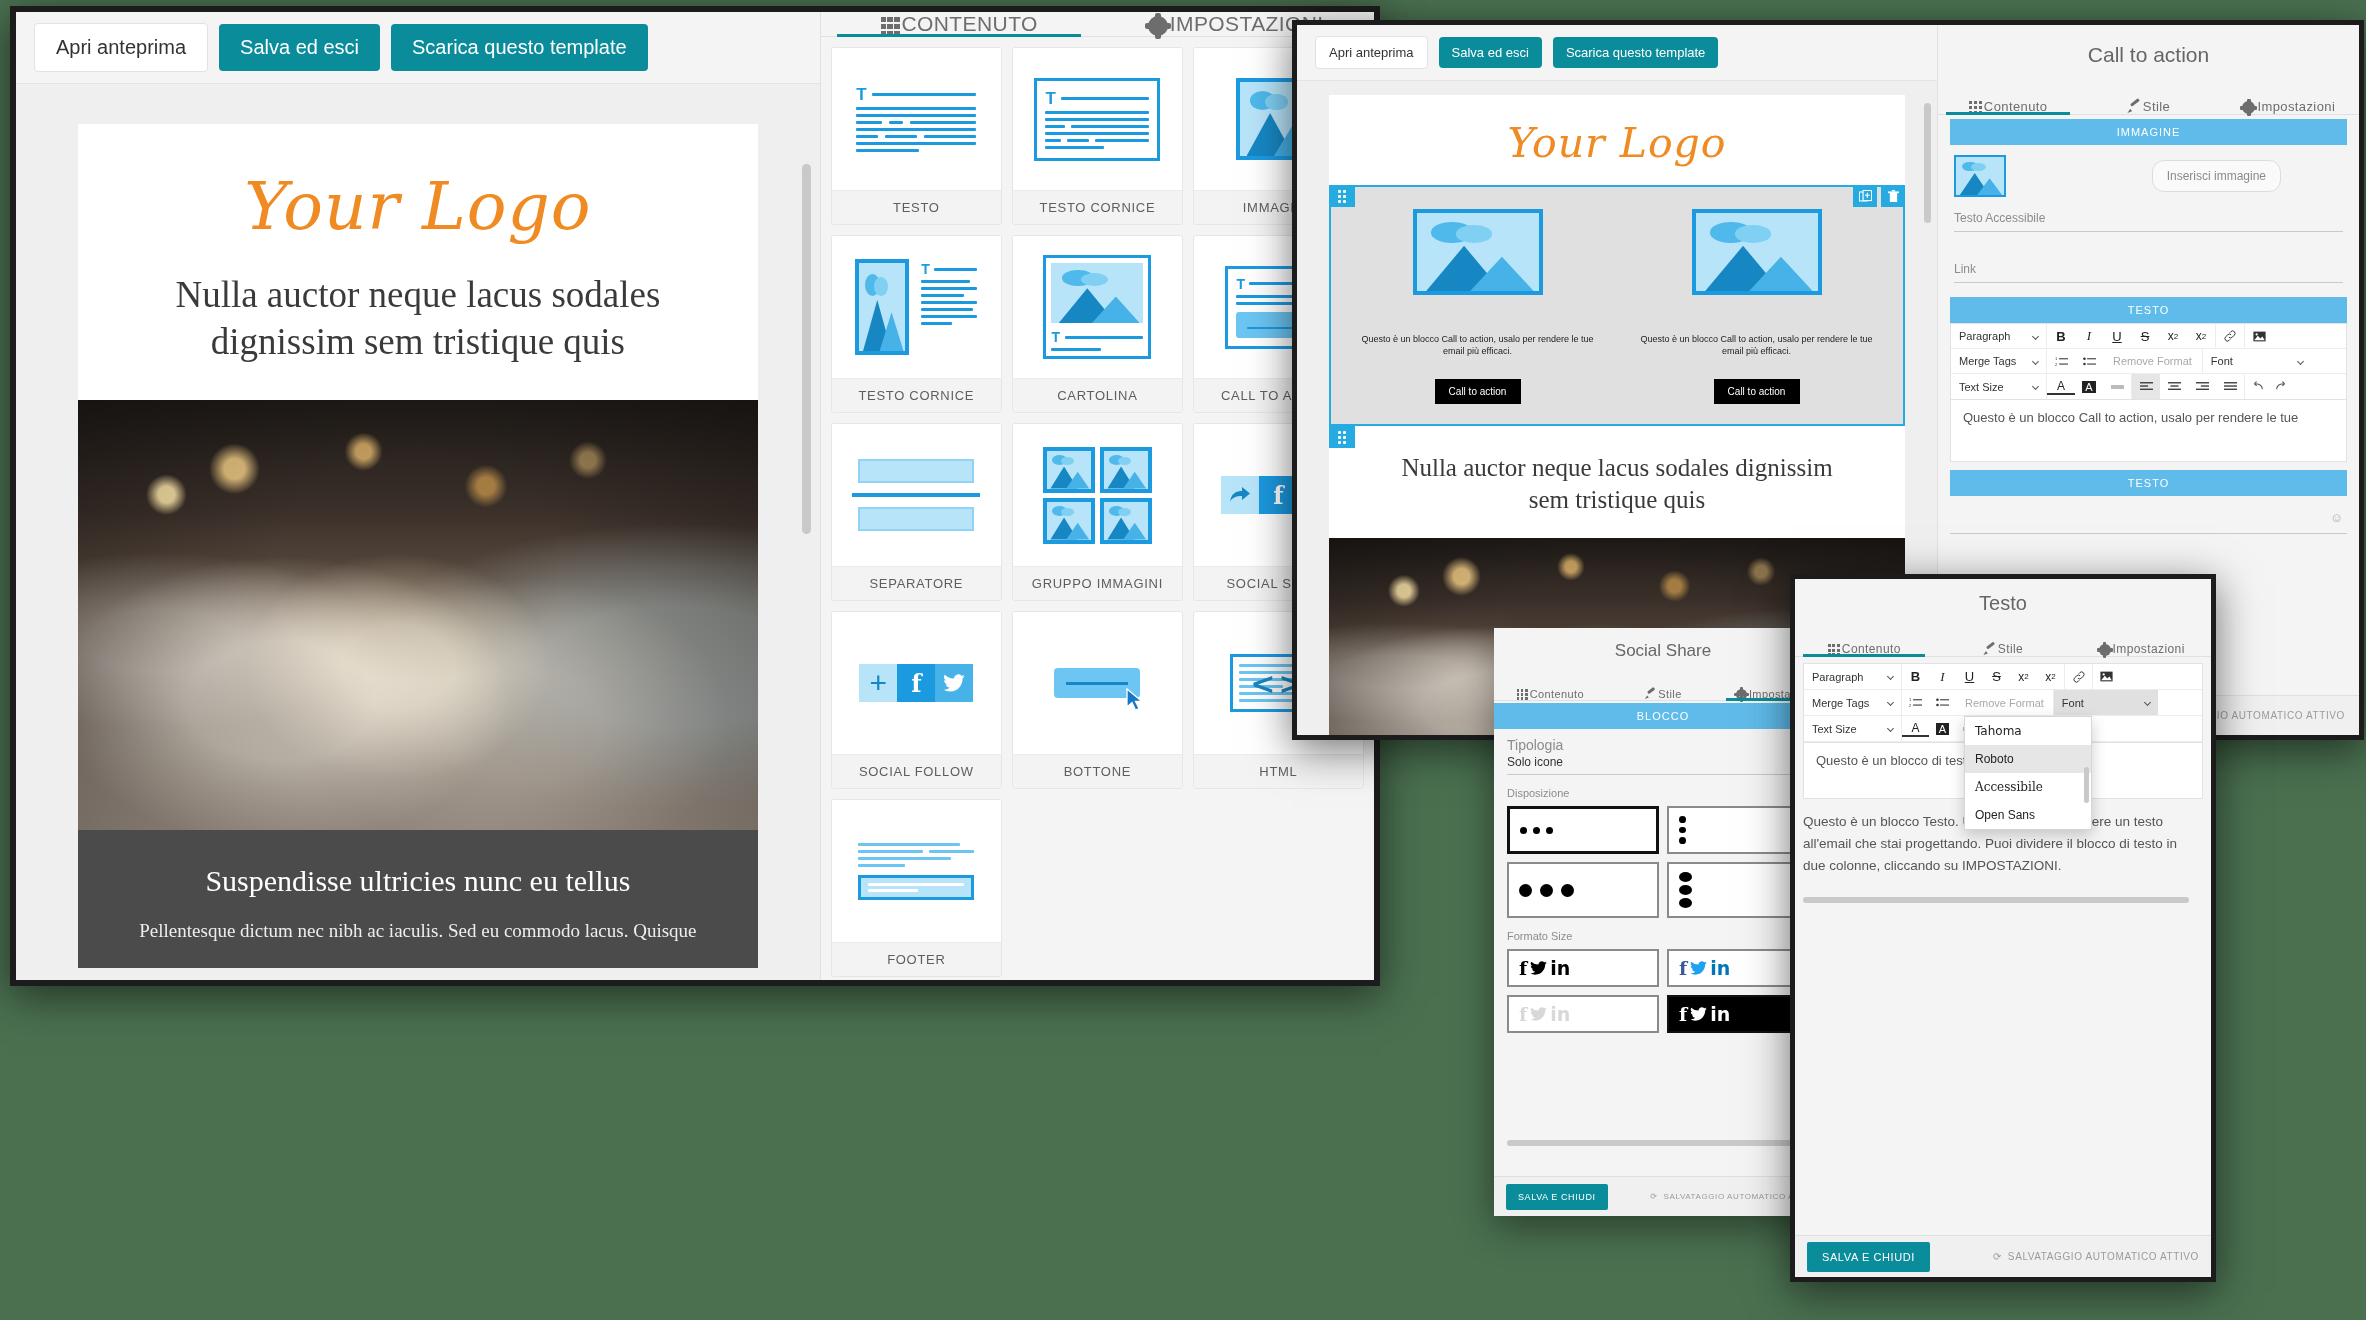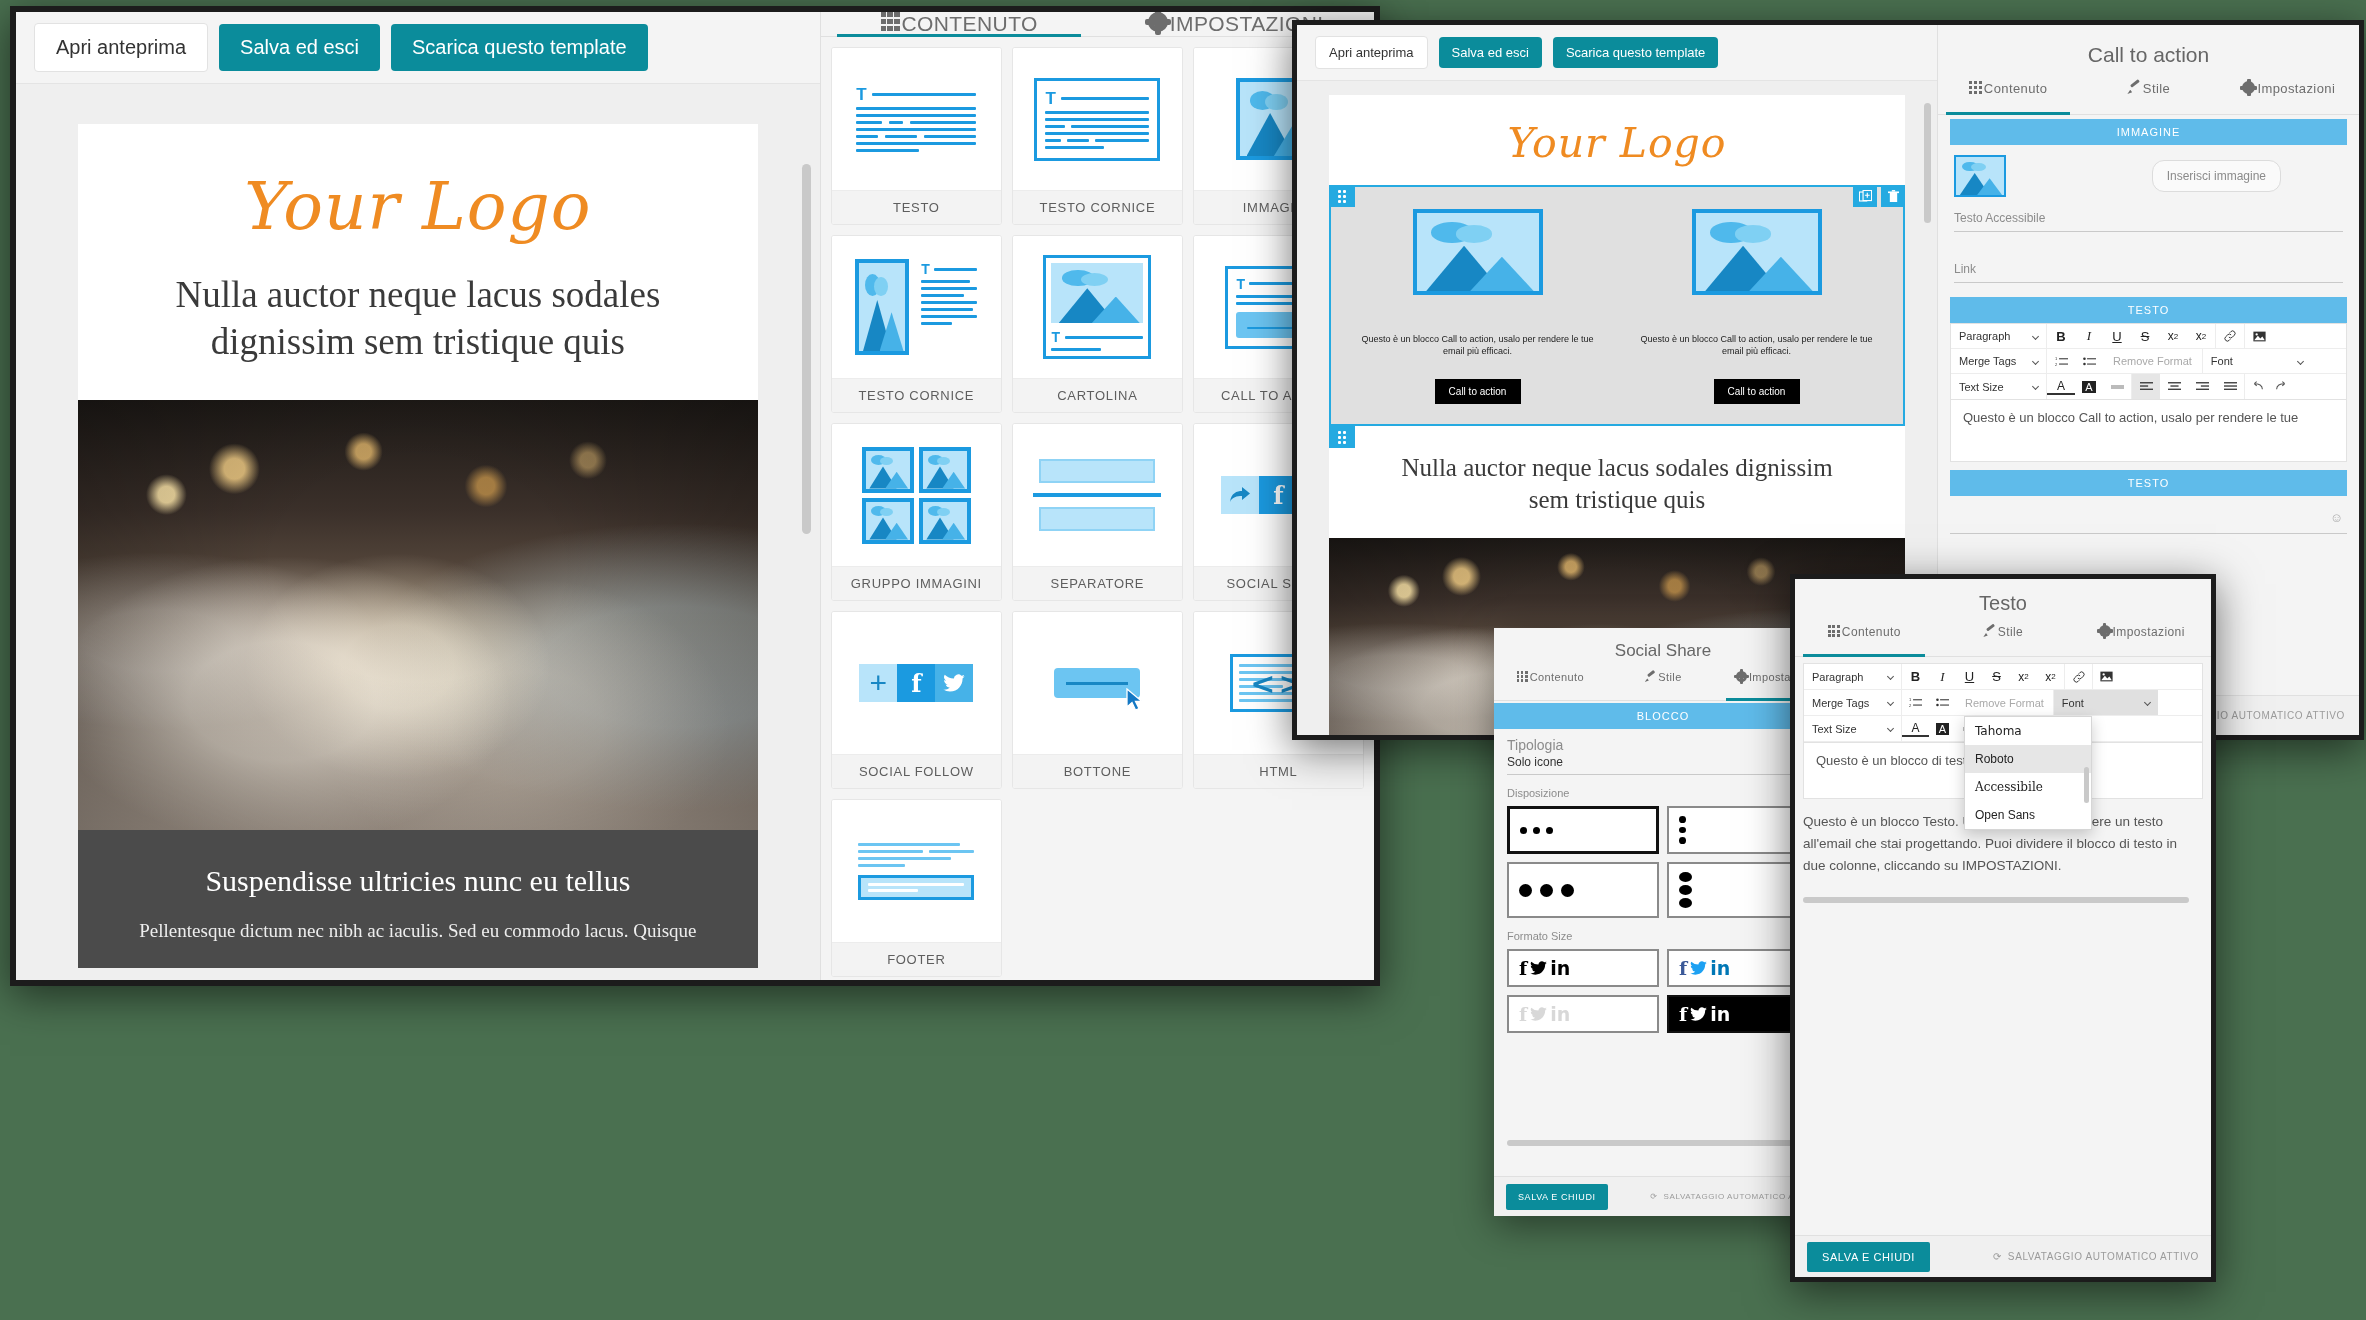--- a/index.html
+++ b/index.html
@@ -50,21 +50,21 @@
       radial-gradient(ellipse at 88% 62%, rgba(190,215,225,.45) 0 16%, transparent 38%),
       radial-gradient(ellipse at 12% 56%, rgba(240,240,240,.35) 0 9%, transparent 26%),
       linear-gradient(180deg,#1e1a17 0%, #3b302a 26%, #6b5a4a 52%, #8d8075 72%, #b5a79a 100%);
   }
   .photo::after{ content:""; position:absolute; inset:0;
     background:radial-gradient(ellipse at 50% 40%, transparent 30%, rgba(0,0,0,.35) 100%); }
 
   
   .panel { background:#f4f4f4; }
   .panel-tabs { display:flex; border-bottom:1px solid #e0e0e0; background:#f4f4f4; }
-  .panel-tab { flex:1; display:flex; align-items:flex-start; justify-content:center; gap:2px;
+  .panel-tab { flex:1; display:flex; align-items:flex-end; justify-content:center; gap:2px;
     color:#6d6d6d; letter-spacing:.4px; cursor:pointer; position:relative; }
   .panel-tab.active::after { content:""; position:absolute; left:6%; right:6%; bottom:-1px;
     height:3px; background:#0b8c9b; }
 
   
   .ico-grid { display:grid; grid-template-columns:repeat(3,1fr); gap:1.5px; }
   .ico-grid i { background:#6d6d6d; display:block; }
 
   
   .gear { position:relative; display:inline-block; background:#6d6d6d;
@@ -347,20 +347,31 @@
               <svg class="cursor-svg" width="20" height="24" viewBox="0 0 20 24" style="right:-2px;bottom:4px;">
                 <path d="M1 1 L1 19 L6 14.5 L9.5 22 L13 20.5 L9.5 13.5 L16 13.5 Z" fill="#1478c4" stroke="#fff" stroke-width="1.3"></path>
                 </svg>
             </div>
           </div>
           <div class="blk-lbl">CALL TO ACTION</div>
         </div>
 
         <div class="blk" style="height:178px;">
           <div class="blk-art">
+            <div style="width:116px;">
+              <div style="background:#b8e4fa;border:2px solid #8fd3f5;height:24px;"></div>
+              <div style="height:4px;background:#1b9ae0;margin:10px -6px;"></div>
+              <div style="background:#b8e4fa;border:2px solid #8fd3f5;height:24px;"></div>
+            </div>
+          </div>
+          <div class="blk-lbl">SEPARATORE</div>
+        </div>
+
+        <div class="blk" style="height:178px;">
+          <div class="blk-art">
             <div style="display:grid;grid-template-columns:repeat(2,52px);gap:5px;">
               <div class="imgbox" style="height:46px;">
                   <span class="cl1"></span>
                   <span class="cl2"></span>
                   <span class="mt1"></span>
                   <span class="mt2"></span>
                 </div>
               <div class="imgbox" style="height:46px;">
                   <span class="cl1"></span>
                   <span class="cl2"></span>
@@ -375,31 +386,20 @@
                 </div>
               <div class="imgbox" style="height:46px;">
                   <span class="cl1"></span>
                   <span class="cl2"></span>
                   <span class="mt1"></span>
                   <span class="mt2"></span>
                 </div>
             </div>
           </div>
           <div class="blk-lbl">GRUPPO IMMAGINI</div>
-        </div>
-
-        <div class="blk" style="height:178px;">
-          <div class="blk-art">
-            <div style="width:116px;">
-              <div style="background:#b8e4fa;border:2px solid #8fd3f5;height:24px;"></div>
-              <div style="height:4px;background:#1b9ae0;margin:10px -6px;"></div>
-              <div style="background:#b8e4fa;border:2px solid #8fd3f5;height:24px;"></div>
-            </div>
-          </div>
-          <div class="blk-lbl">SEPARATORE</div>
         </div>
 
         <div class="blk" style="height:178px;">
           <div class="blk-art">
             <div style="display:flex;">
               <div style="width:38px;height:38px;background:#b8e4fa;display:flex;align-items:center;
                           justify-content:center;">
                 <svg width="22" height="18" viewBox="0 0 22 18">
                   <path d="M1 16 C2 7 8 5 13 5 L13 1 L21 7.5 L13 14 L13 10 C8 10 3 11 1 16 Z" fill="#1787c4"></path>
                   </svg>

